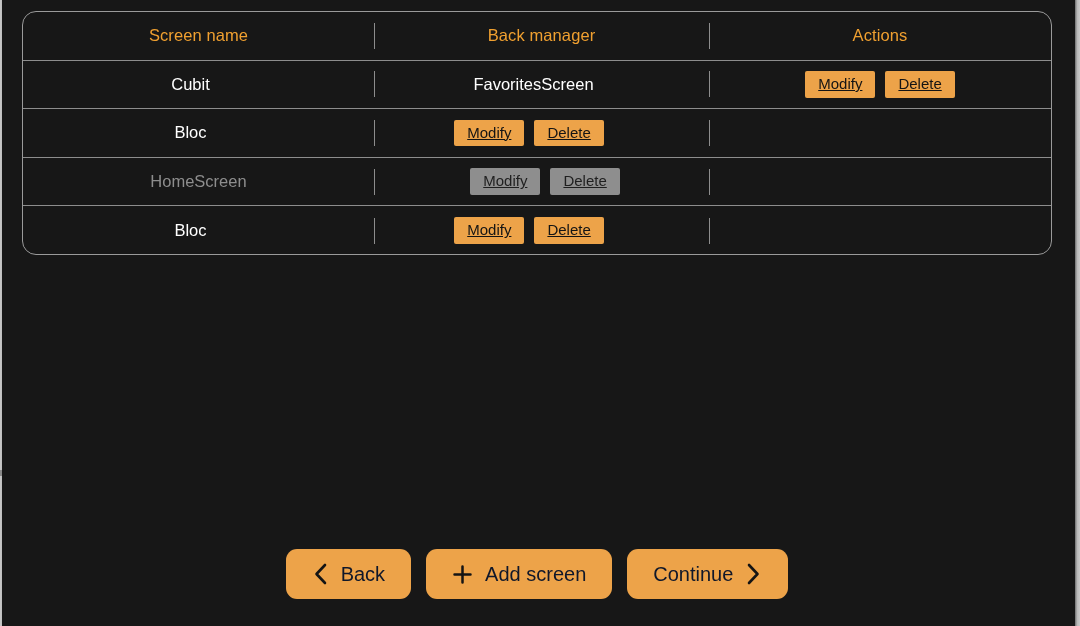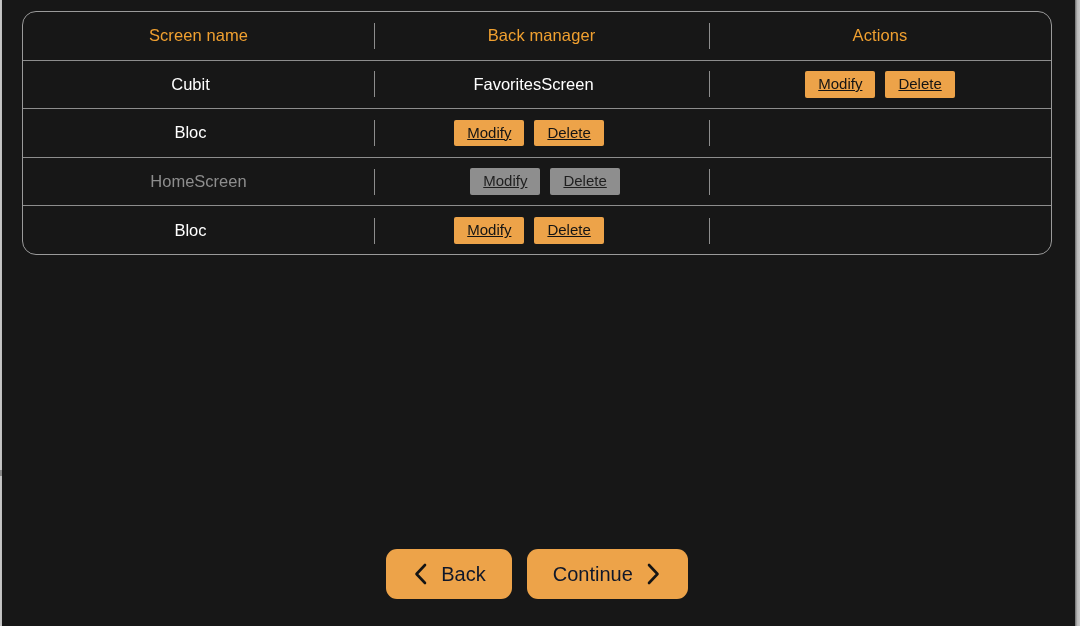--- a/index.html
+++ b/index.html
@@ -252,20 +252,28 @@
 
       <button class="btn-footer">
         <span class="glyph">
           <svg width="17" height="24" viewBox="0 0 17 24" fill="none">
             <path d="M13 3 L4.5 12 L13 21" stroke="#141414" stroke-width="2.6" stroke-linecap="round" stroke-linejoin="round"></path>
           </svg>
         </span>
         <span>Back</span>
       </button>
 
+      <button class="btn-footer">
+        <span class="glyph">
+          <svg width="21" height="21" viewBox="0 0 21 21" fill="none">
+            <path d="M10.5 2.5 V18.5 M2.5 10.5 H18.5" stroke="#141414" stroke-width="2.5" stroke-linecap="round"></path>
+          </svg>
+        </span>
+        <span>Add screen</span>
+      </button>
 
       <button class="btn-footer">
         <span>Continue</span>
         <span class="glyph">
           <svg width="17" height="24" viewBox="0 0 17 24" fill="none">
             <path d="M4 3 L12.5 12 L4 21" stroke="#141414" stroke-width="2.6" stroke-linecap="round" stroke-linejoin="round"></path>
           </svg>
         </span>
       </button>
 

